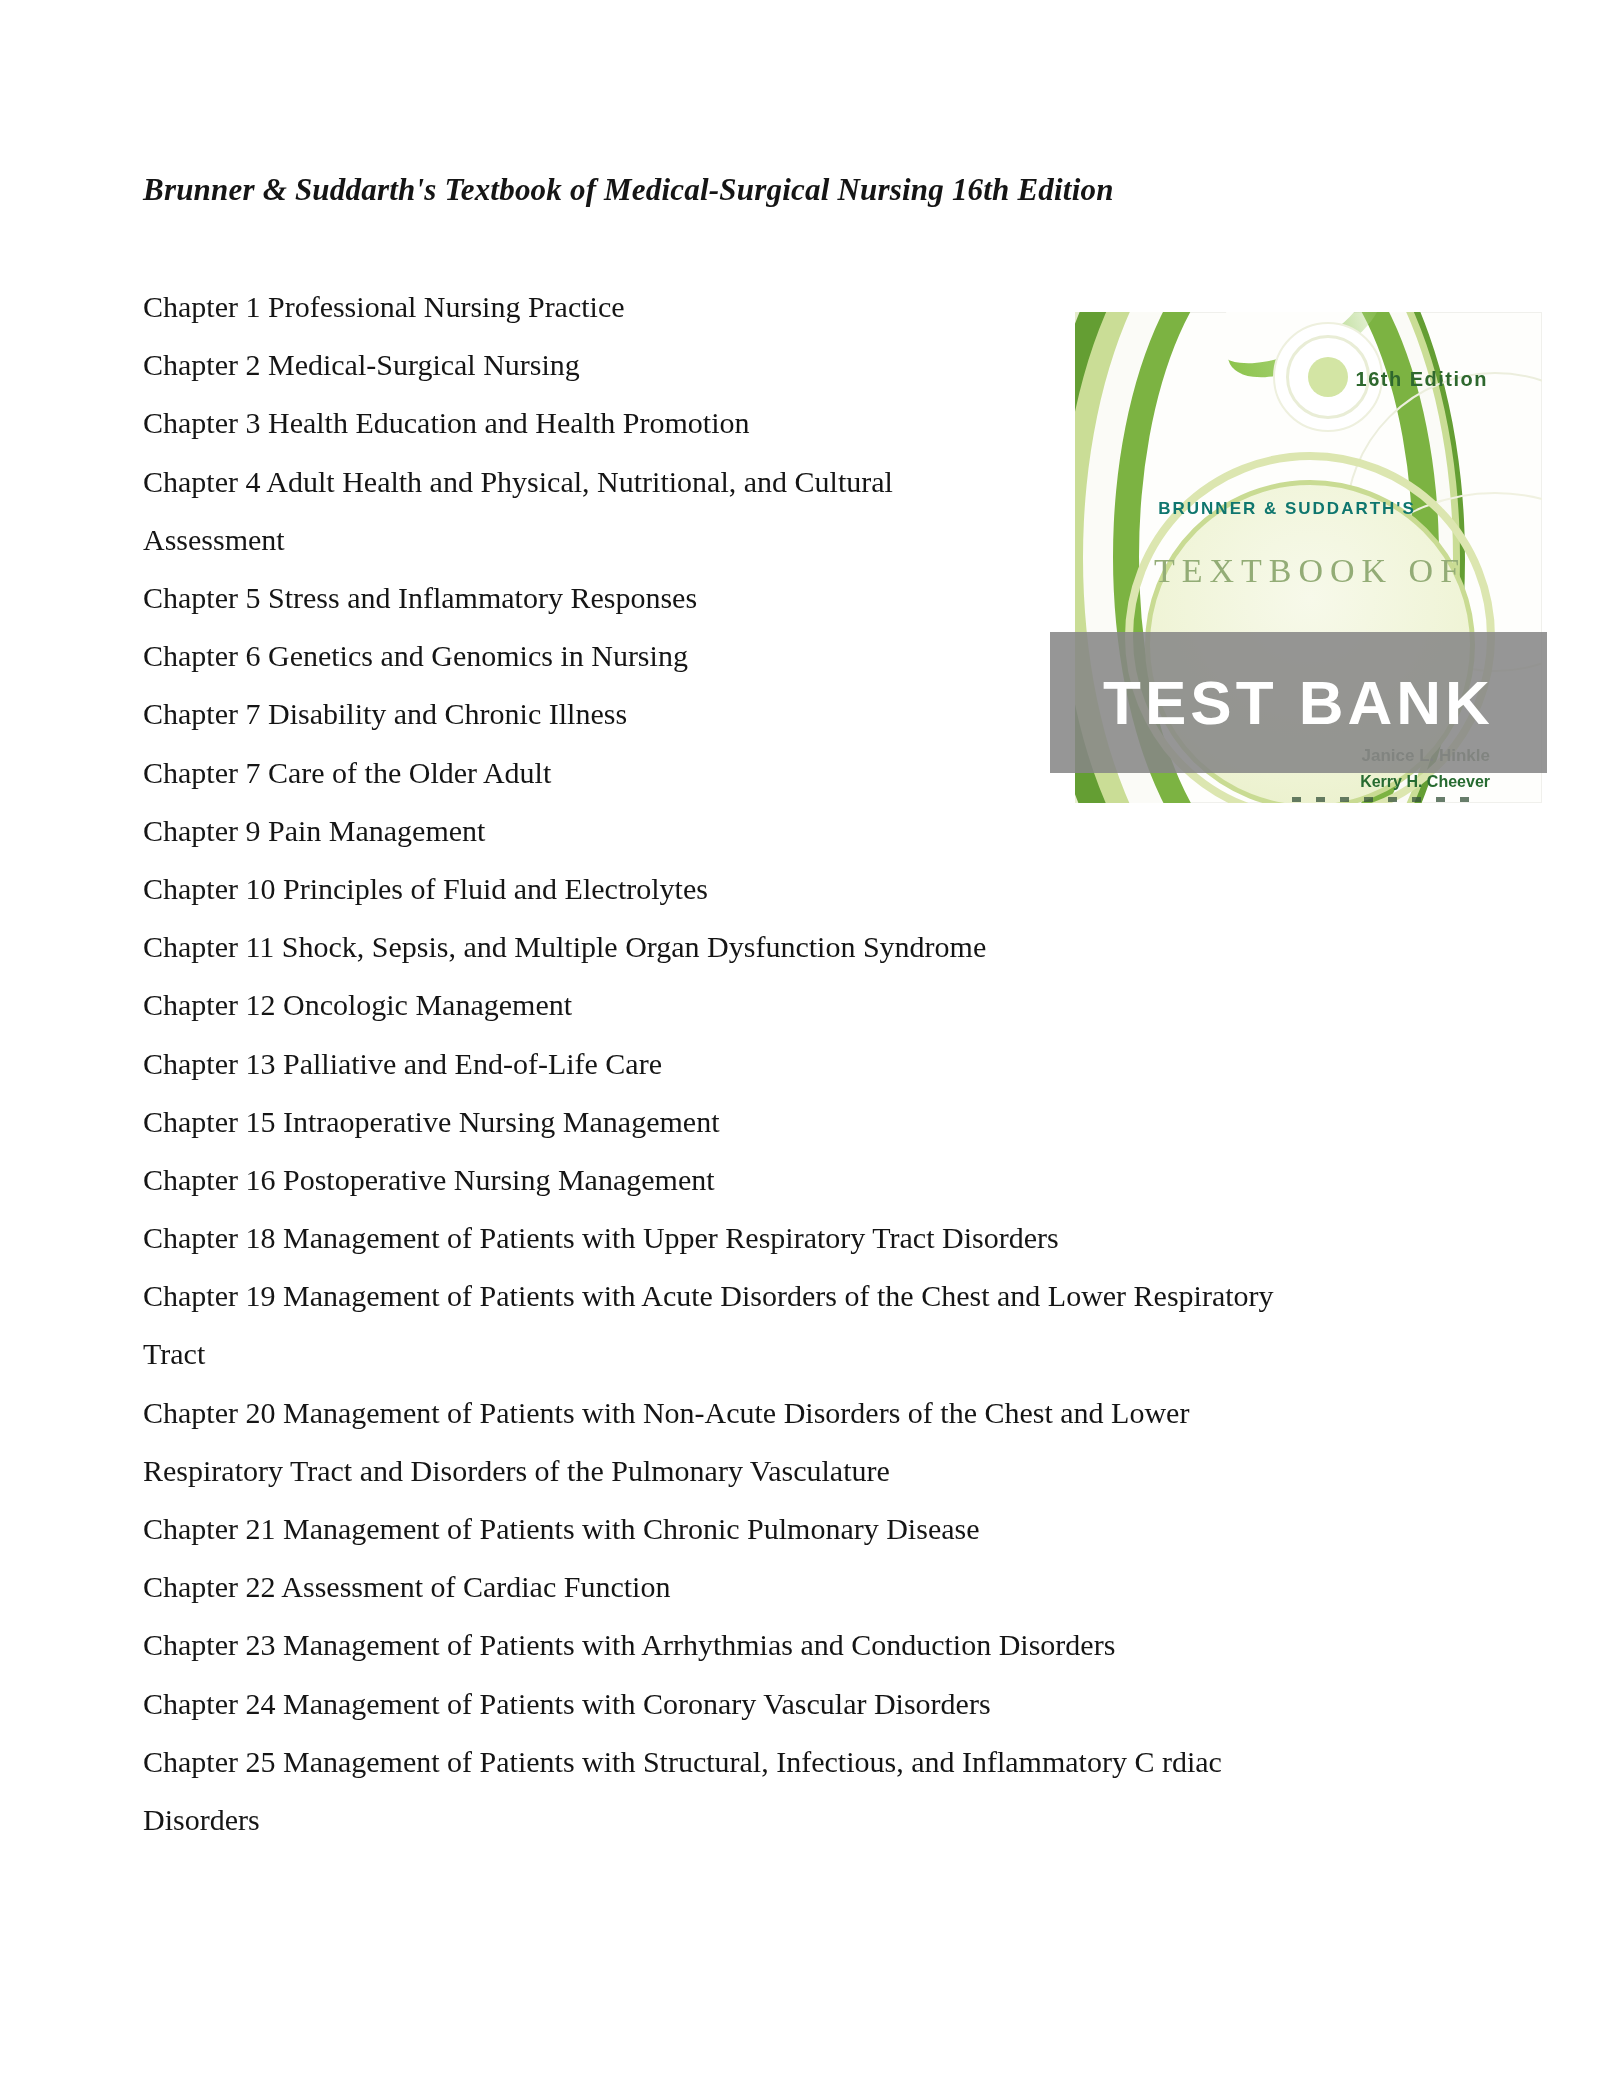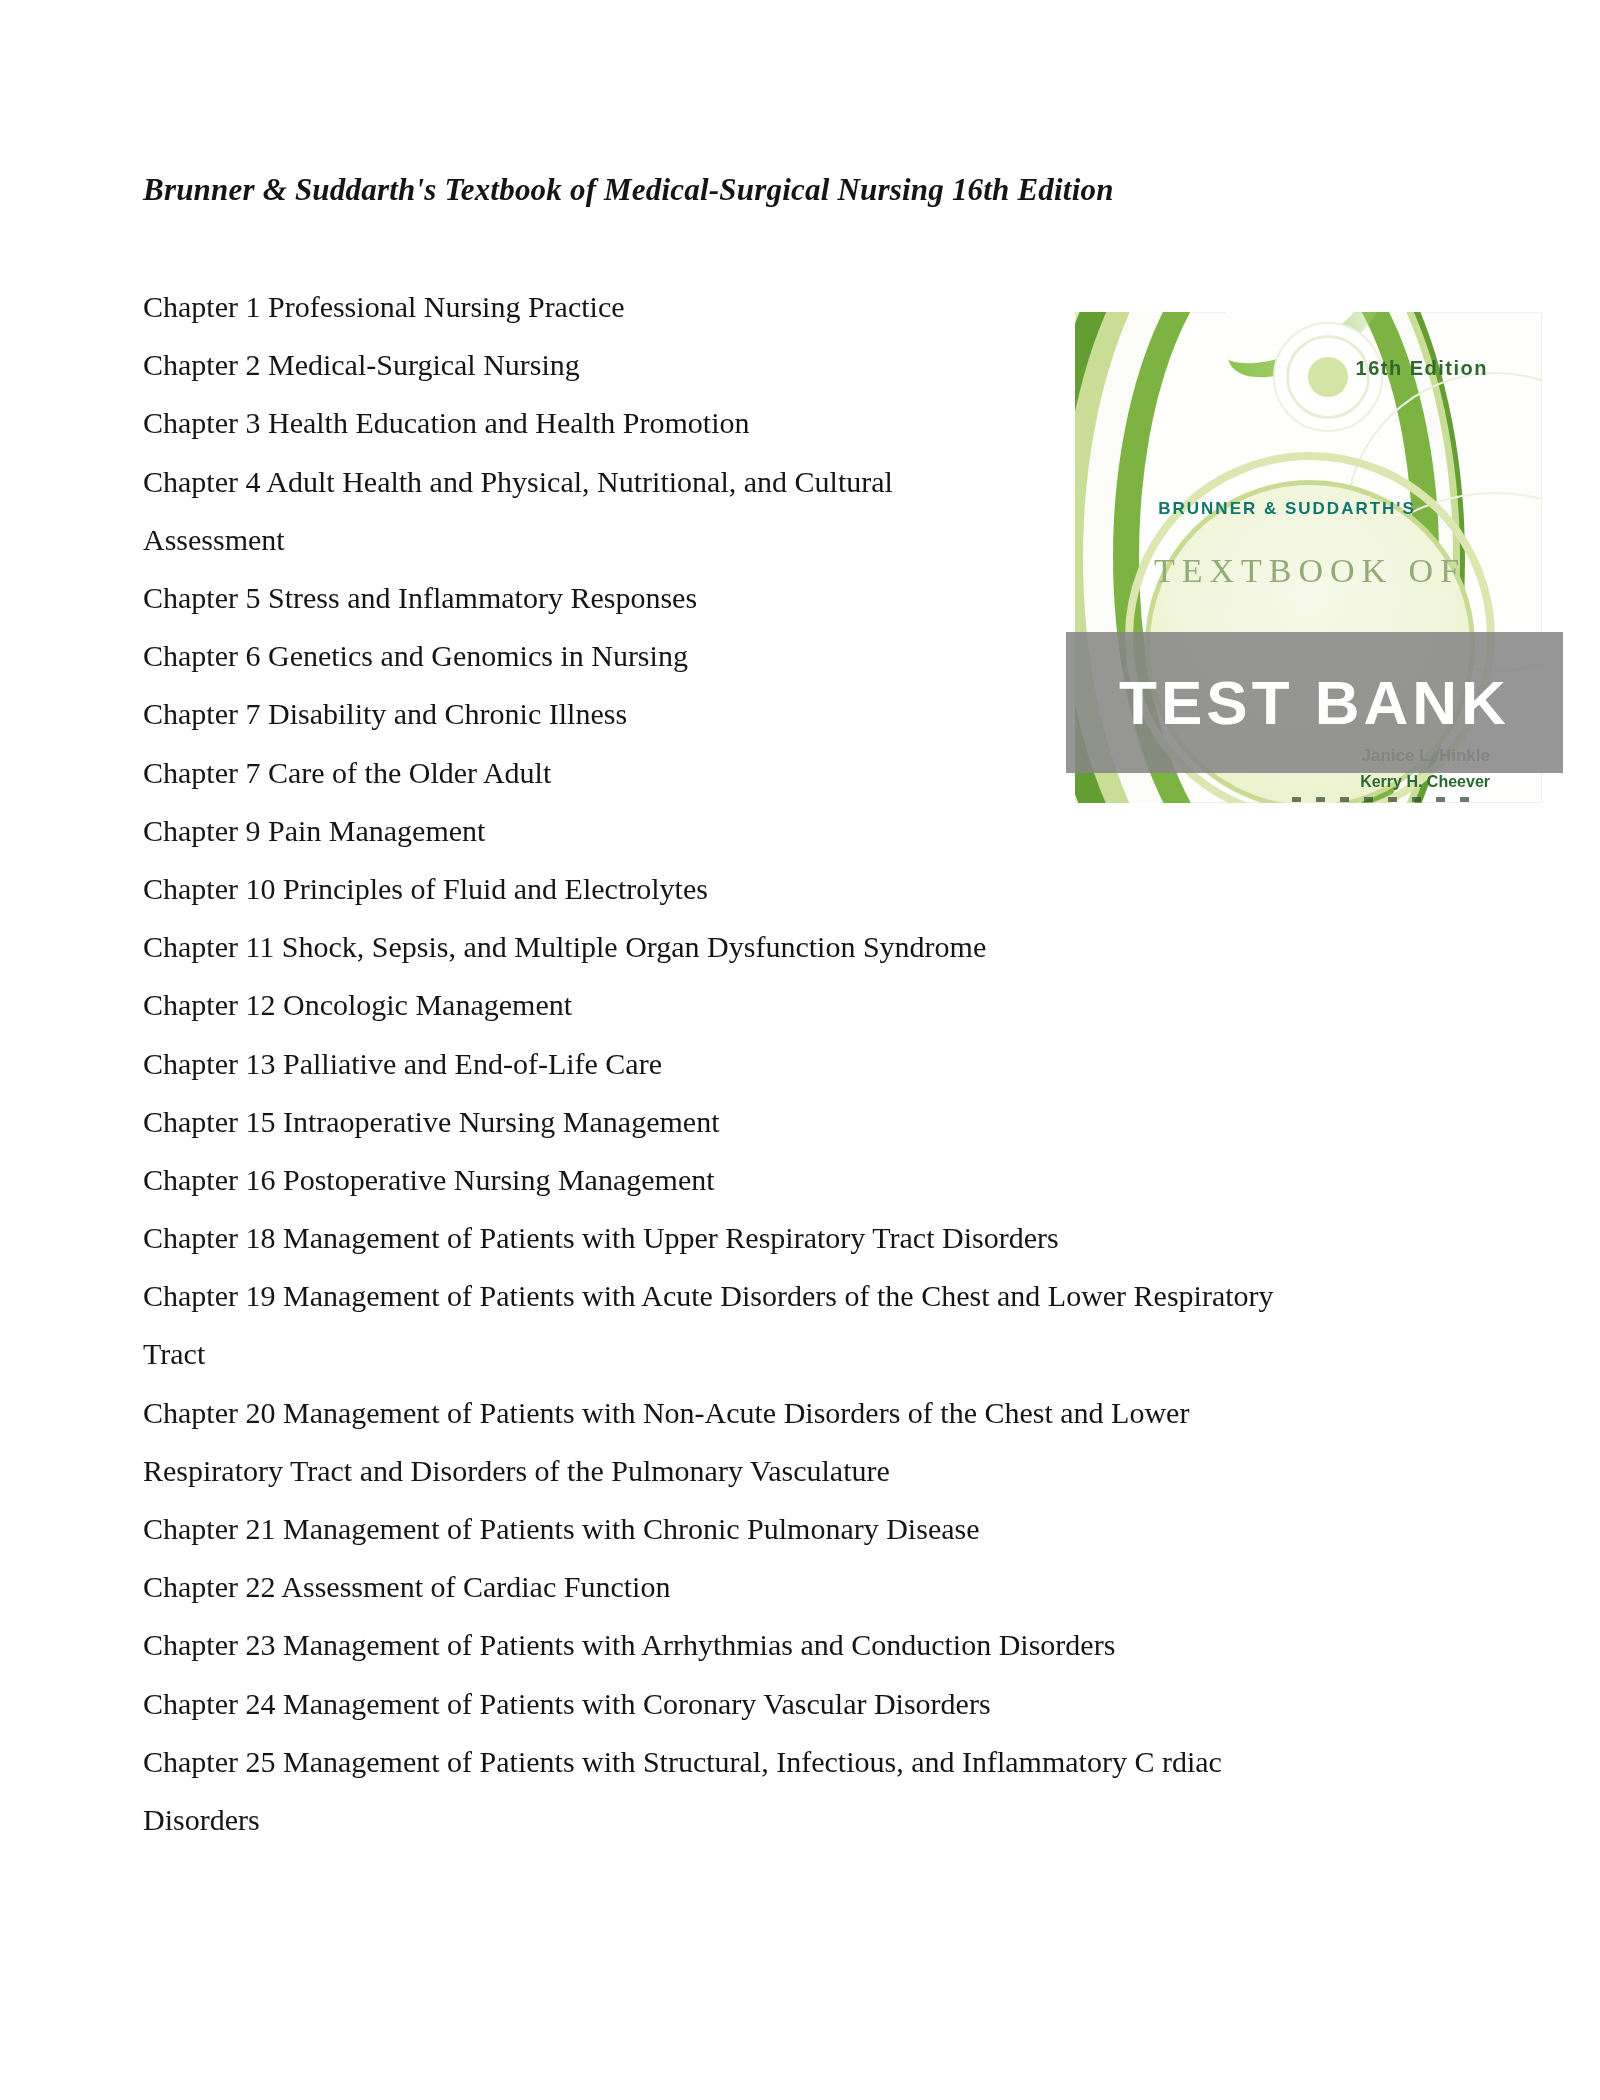--- a/index.html
+++ b/index.html
@@ -62,21 +62,21 @@
   .dot-ring-outer{width:110px;height:110px;left:198px;top:10px;border:2px solid #eef0de;background:#fff;}
   .dot-ring{width:84px;height:84px;left:211px;top:23px;border:3px solid #e9edd6;background:#fff;}
   .dot{width:40px;height:40px;left:233px;top:45px;background:#d3e5a4;border-radius:50%;position:absolute;}
   .big-circle-outer{width:370px;height:370px;left:50px;top:140px;border:8px solid #dce6b0;}
   .big-circle{
     width:330px;height:330px;left:70px;top:168px;border:5px solid #c9db93;
     background:radial-gradient(circle at 50% 35%, #f7f9ea 0%, #eef3d3 70%, #e7eec6 100%);
   }
   .cover-text{position:absolute;text-align:center;white-space:nowrap;}
   .edition{
-    position:absolute;top:45px;right:54px;
+    position:absolute;top:56px;right:54px;
     font-family:"Liberation Sans",sans-serif;font-weight:700;font-size:20px;
     letter-spacing:1.5px;color:var(--edition-green);white-space:nowrap;text-align:center;
   }
   .imprint{
     top:187px;left:0;width:424px;
     font-family:"Liberation Sans",sans-serif;font-weight:700;font-size:17px;
     letter-spacing:2px;color:#0f766e;
   }
   .t-textbook{
     top:240px;left:10px;width:450px;
@@ -103,21 +103,21 @@
   .author-partial{
     position:absolute;top:485px;right:60px;width:190px;height:5px;
     background:repeating-linear-gradient(90deg,#35523a 0 9px,transparent 9px 24px);
     opacity:.75;
   }
 
   
   .test-banner{
     position:absolute;left:1050px;top:632px;width:497px;height:141px;
     background:rgba(134,134,134,0.87);
-    display:flex;align-items:center;justify-content:center;margin-left:16px;
+    display:flex;align-items:center;justify-content:center;
   }
   .test-banner-label{
     font-family:"Liberation Sans",sans-serif;font-weight:700;
     font-size:62px;letter-spacing:4px;color:#ffffff;white-space:nowrap;
   }
 
   
   .artifact{position:absolute;background:#ffffff;}
   .artifact-1{left:320px;top:1884px;width:230px;height:9px;opacity:.75;}
   .artifact-2{left:1270px;top:1862px;width:170px;height:6px;opacity:.6;}

